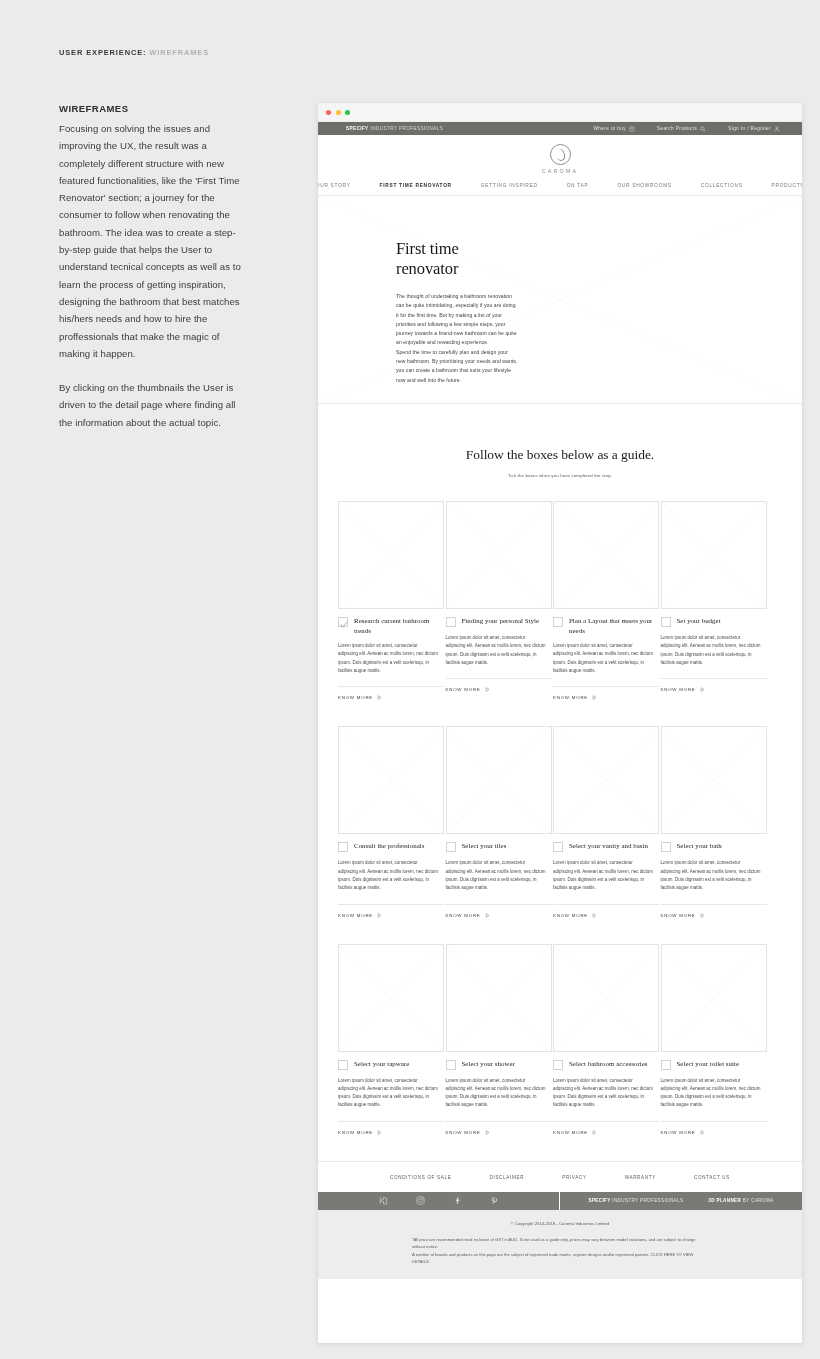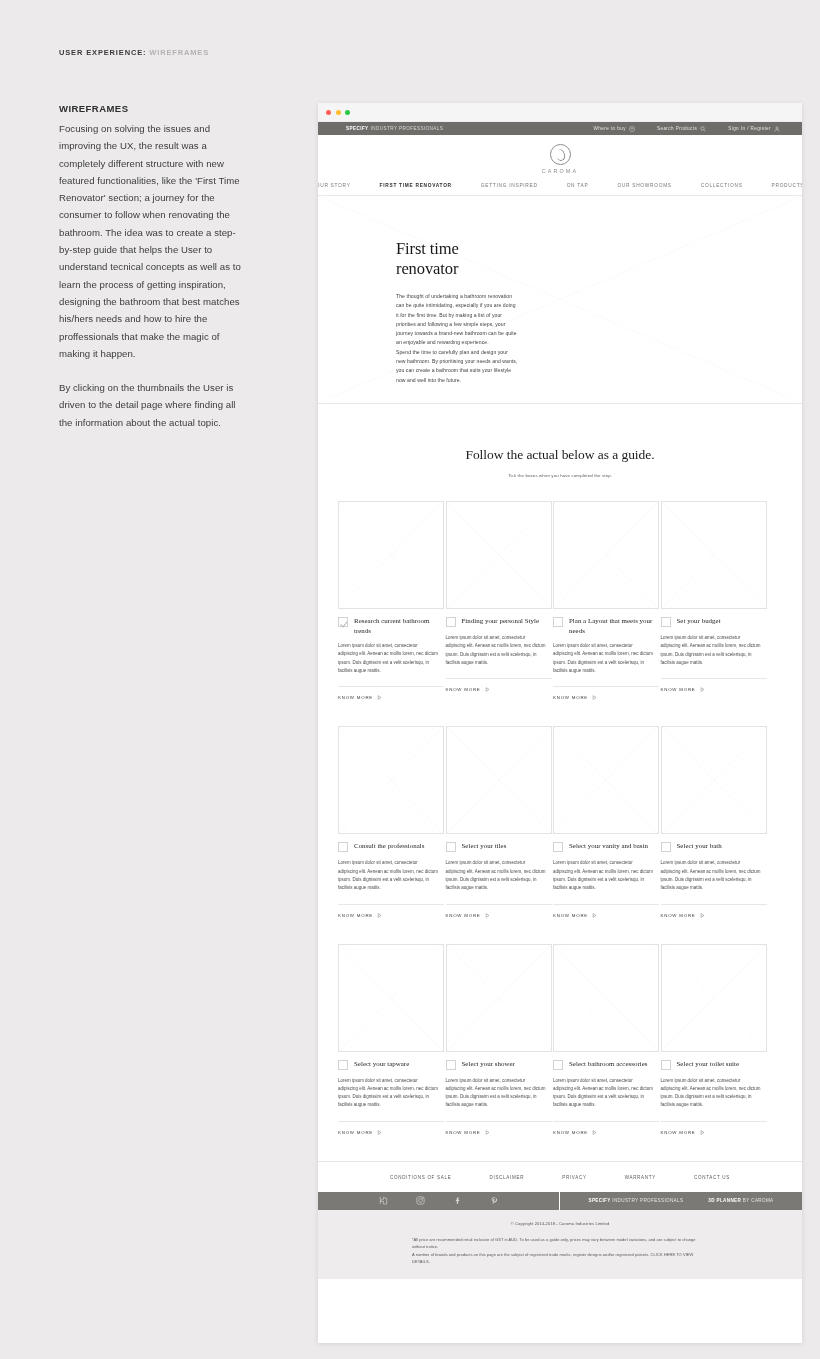--- a/index.html
+++ b/index.html
@@ -261,21 +261,21 @@
         <line x1="100" y1="0" x2="0" y2="100" stroke="#eceaea" stroke-width="0.25" vector-effect="non-scaling-stroke"></line>
       </svg>
       <div class="hero-inner">
         <h1 class="hero-title">First time renovator</h1>
         <p class="hero-body" style="white-space:pre-line">The thought of undertaking a bathroom renovation can be quite intimidating, especially if you are doing it for the first time. But by making a list of your priorities and following a few simple steps, your journey towards a brand-new bathroom can be quite an enjoyable and rewarding experience.
 Spend the time to carefully plan and design your new bathroom.  By prioritising your needs and wants, you can create a bathroom that suits your lifestyle now and well into the future.</p>
       </div>
     </section>
 
     <section class="guide">
-      <h2 class="guide-title">Follow the actual below as a guide.</h2>
+      <h2 class="guide-title">Follow the boxes below as a guide.</h2>
       <div class="guide-sub">Tick the boxes when you have completed the step.</div>
 
       <div class="cards" id="cards-container">
           <div class="card-row">
             <div class="card">
               <div class="thumb">
                 <svg class="xcross" preserveAspectRatio="none" viewBox="0 0 100 100">
                   <line x1="0" y1="0" x2="100" y2="100" stroke="#eceaea" stroke-width="0.3" vector-effect="non-scaling-stroke"></line>
                   <line x1="100" y1="0" x2="0" y2="100" stroke="#eceaea" stroke-width="0.3" vector-effect="non-scaling-stroke"></line>
                 </svg>

